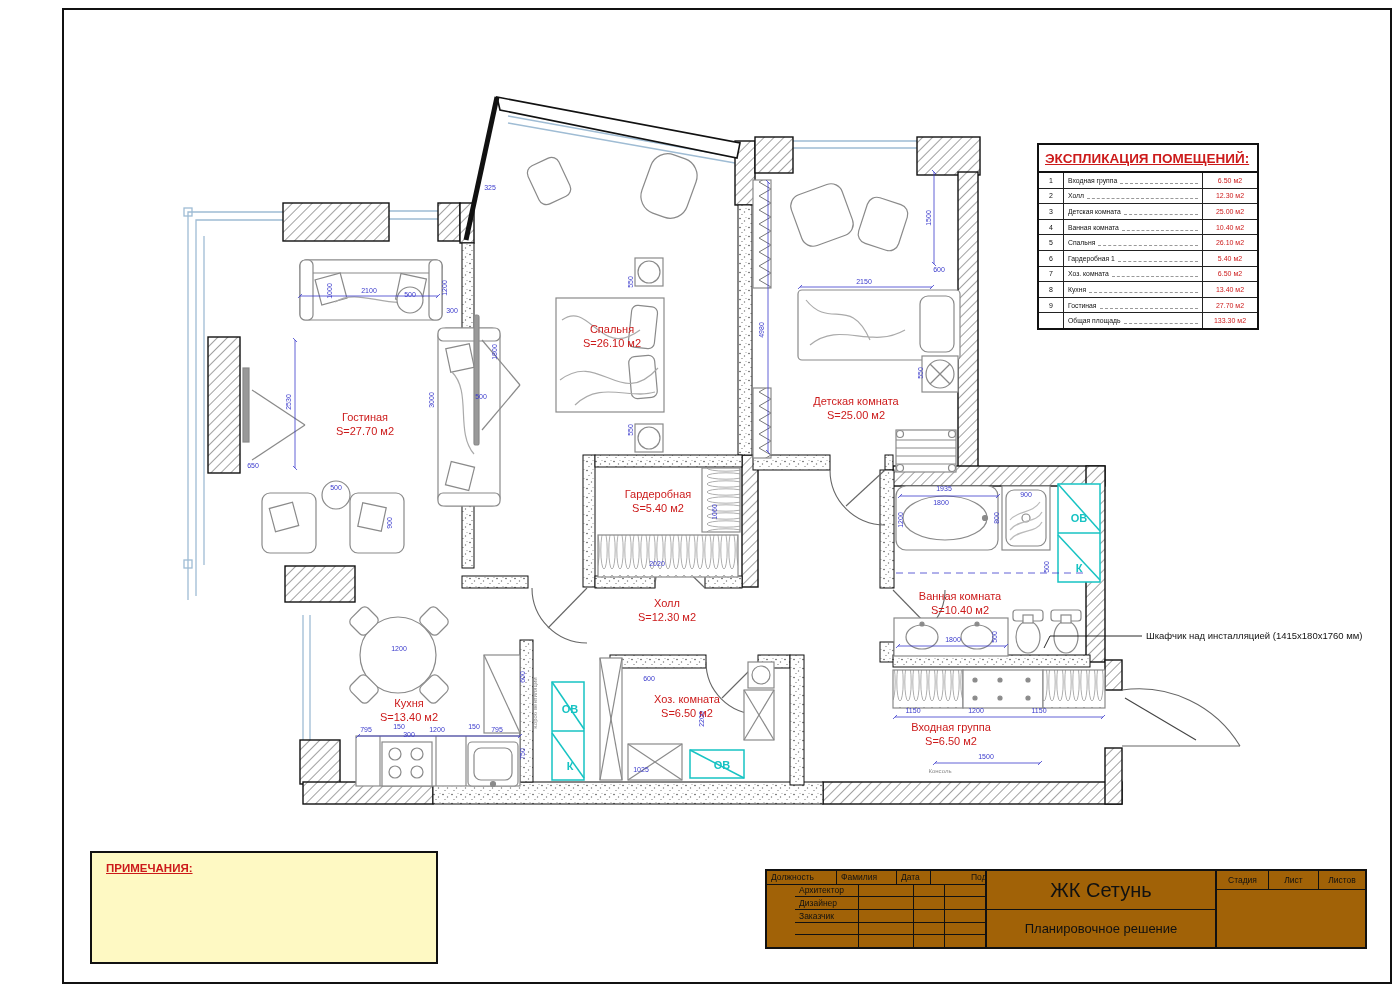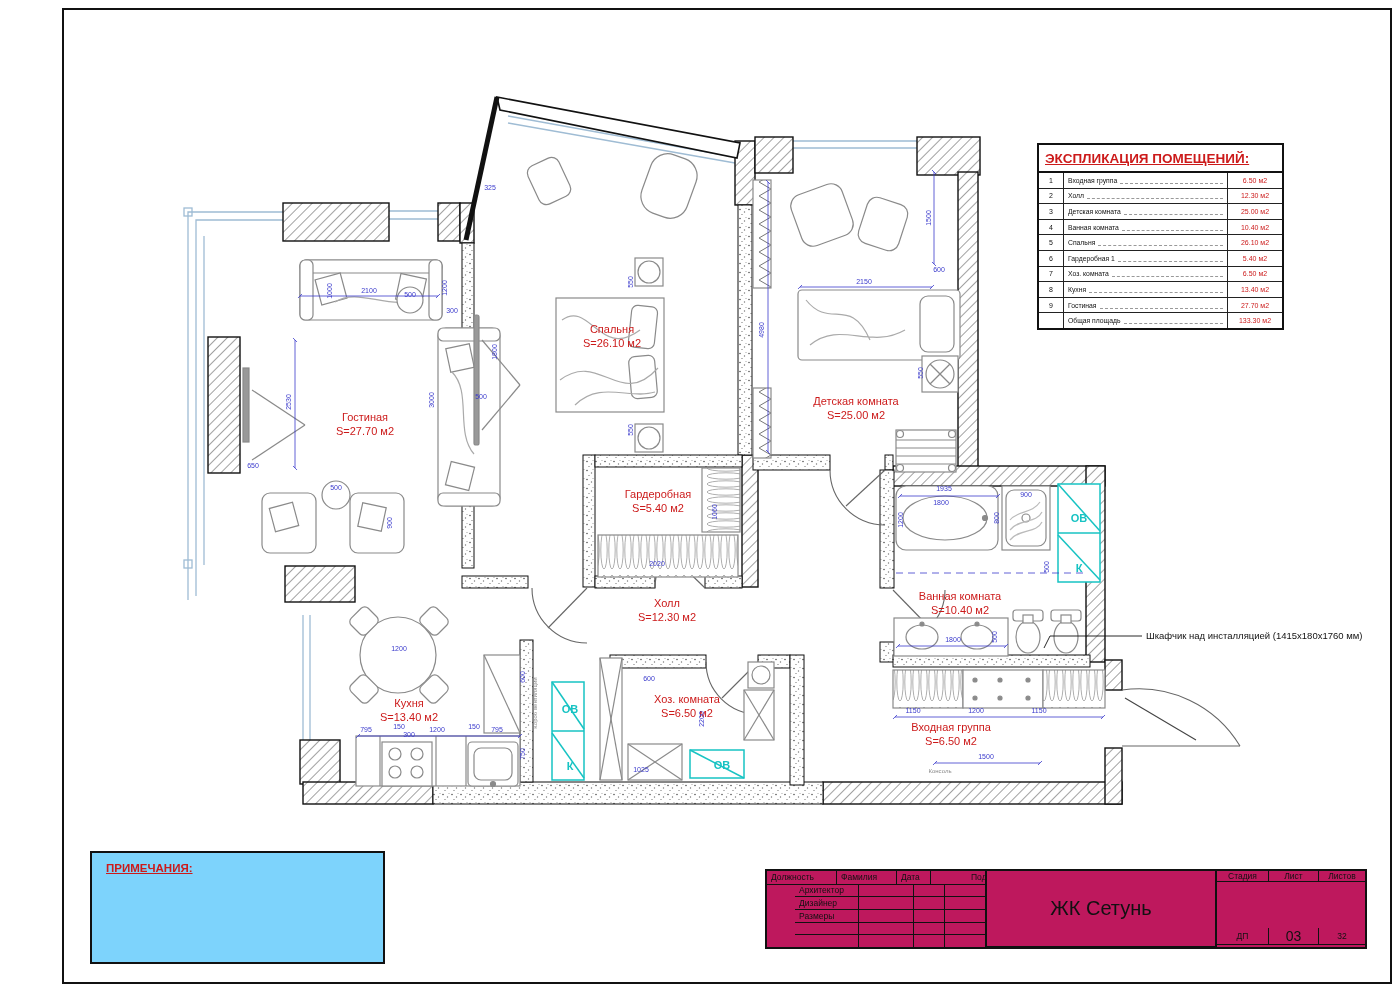--- a/index.html
+++ b/index.html
@@ -7,40 +7,40 @@
         font-family:"Liberation Sans",sans-serif;color:#111;}
   .frame{position:absolute;left:62px;top:8px;width:1326px;height:972px;border:2px solid #111;}
   svg text{font-family:"Liberation Sans",sans-serif;}
   .room-name{fill:#cc1a1a;font-size:11px;}
   .dim{fill:#3a3acc;font-size:7px;}
   .vent{fill:#17c3c3;font-size:11px;font-weight:bold;}
   .tiny{fill:#8a8a8a;font-size:6px;}
   .anno{fill:#111;font-size:9.5px;}
 
   
-  .expl{position:absolute;left:1037px;top:143px;width:247px;border:2px solid #111;background:#fff;box-sizing:border-box;}
+  .expl{position:absolute;left:1037px;top:143px;width:222px;border:2px solid #111;background:#fff;box-sizing:border-box;}
   .expl-title{border-bottom:2px solid #111;padding:6px 6px 5px 6px;color:#cc1a1a;font-weight:bold;
               font-size:13.5px;text-decoration:underline;white-space:nowrap;}
   .xrow{display:flex;height:14.6px;border-bottom:1px solid #222;align-items:stretch;}
   .xrow:last-child{border-bottom:none;}
   .xnum{width:24px;border-right:1px solid #222;display:flex;align-items:center;justify-content:center;font-size:7px;}
   .xname{flex:1;padding:0 4px;display:flex;align-items:center;gap:3px;overflow:hidden;font-size:6.8px;white-space:nowrap;}
   .lead{flex:1;border-bottom:1px dashed #999;height:6px;min-width:4px;}
   .xarea{width:54px;border-left:1px solid #222;display:flex;align-items:center;justify-content:center;
          color:#cc1a1a;font-size:7px;white-space:nowrap;}
 
   
-  .notes{position:absolute;left:90px;top:851px;width:295px;height:113px;border:2px solid #111;
-         padding:9px 14px;box-sizing:border-box;background:#7dd3fc;}
+  .notes{position:absolute;left:90px;top:851px;width:348px;height:113px;border:2px solid #111;
+         padding:9px 14px;box-sizing:border-box;background:#fef9c3;}
   .notes-title{color:#cc1a1a;font-weight:bold;text-decoration:underline;font-size:11.5px;margin-bottom:7px;}
   .note-line{font-size:10.5px;margin-bottom:6px;color:#111;}
 
   
   .tblock{position:absolute;left:765px;top:869px;width:602px;height:80px;border:2px solid #111;
-          display:flex;box-sizing:border-box;background:#be185d;}
+          display:flex;box-sizing:border-box;background:#a16207;}
   .tb-left{width:218px;border-right:2px solid #111;display:flex;flex-direction:column;}
   .tb-lrow{display:flex;flex:1;border-bottom:1px solid #111;min-height:0;}
   .tb-lrow:last-child{border-bottom:none;}
   .tb-cell{border-right:1px solid #111;display:flex;align-items:center;padding-left:4px;font-size:8.5px;
            box-sizing:border-box;white-space:nowrap;overflow:hidden;}
   .tb-cell.c0{width:70px;} .tb-cell.c1{width:60px;} .tb-cell.c2{width:34px;} .tb-cell.c3{flex:1;border-right:none;margin-left:36px;}
   .tb-center{width:228px;border-right:2px solid #111;display:flex;flex-direction:column;}
   .tb-project{flex:1.05;display:flex;align-items:center;justify-content:center;font-size:20px;border-bottom:1.5px solid #111;}
   .tb-drawing{flex:1;display:flex;align-items:center;justify-content:center;font-size:13px;}
   .tb-right{flex:1;display:flex;flex-direction:column;gap:46px;}
@@ -537,49 +537,45 @@
             <div class="tb-cell c2"></div>
             <div class="tb-cell c3"></div>
           </div>
           <div class="tb-lrow">
             <div class="tb-cell c0">Дизайнер</div>
             <div class="tb-cell c1"></div>
             <div class="tb-cell c2"></div>
             <div class="tb-cell c3"></div>
           </div>
           <div class="tb-lrow">
-            <div class="tb-cell c0">Размеры</div>
+            <div class="tb-cell c0">Заказчик</div>
             <div class="tb-cell c1"></div>
             <div class="tb-cell c2"></div>
             <div class="tb-cell c3"></div>
           </div>
           <div class="tb-lrow">
             <div class="tb-cell c0"></div>
             <div class="tb-cell c1"></div>
             <div class="tb-cell c2"></div>
             <div class="tb-cell c3"></div>
           </div>
           <div class="tb-lrow">
             <div class="tb-cell c0"></div>
             <div class="tb-cell c1"></div>
             <div class="tb-cell c2"></div>
             <div class="tb-cell c3"></div>
           </div>
         </div>
     </div>
     <div class="tb-center">
       <div class="tb-project">ЖК Сетунь</div>
+      <div class="tb-drawing">Планировочное решение</div>
     </div>
     <div class="tb-right">
       <div class="tb-rrow head">
         <div class="tb-rcell w0">Стадия</div>
         <div class="tb-rcell w1">Лист</div>
         <div class="tb-rcell w2">Листов</div>
       </div>
-      <div class="tb-rrow vals">
-        <div class="tb-rcell w0">ДП</div>
-        <div class="tb-rcell w1 big">03</div>
-        <div class="tb-rcell w2">32</div>
-      </div>
       <div class="tb-rempty"></div>
     </div>
   </div>
 </div>
 
 </body></html>

